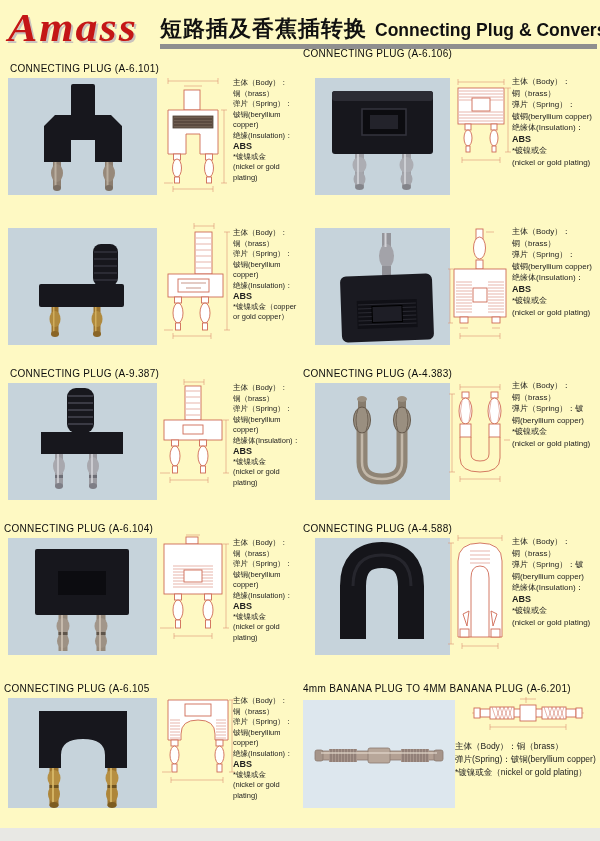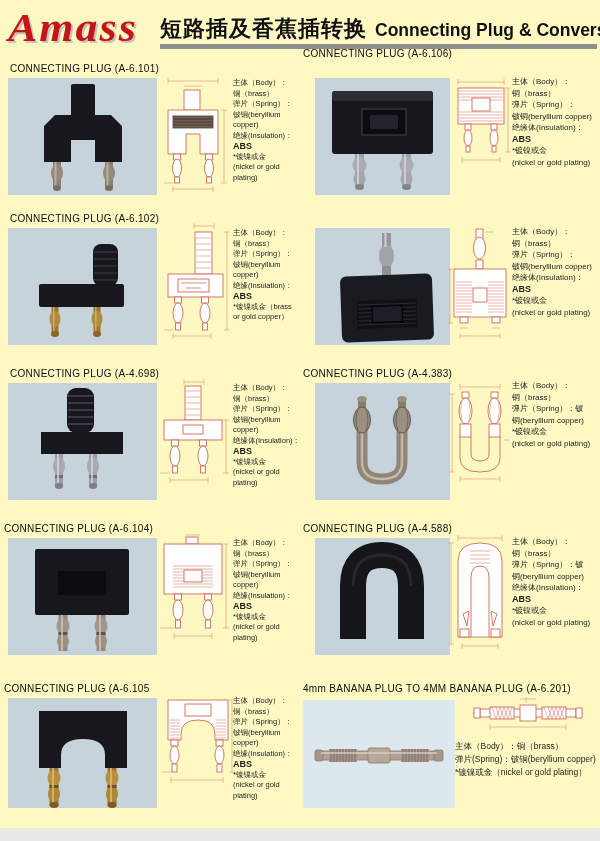--- a/index.html
+++ b/index.html
@@ -146,21 +146,20 @@
     <div>主体（Body）：</div>
     <div>铜（brass）</div>
     <div>弹片（Spring）：</div>
     <div>铍铜(beryllium copper)</div>
     <div>绝缘体(Insulation)：</div>
     <div class="b">ABS</div>
     <div>*镀镍或金</div>
     <div>(nickel or gold plating)</div>
   </div>
 
-  <div class="ptitle" style="left:10px;top:213px">CONNECTING PLUG  (A-6.102)</div>
   <div class="photo" style="left:8px;top:228px">
     <svg width="149" height="117" viewBox="0 0 149 117">
       <rect width="149" height="117" fill="#c6d3db"></rect>
       <rect x="85" y="16" width="25" height="42" rx="8" fill="#17171d"></rect>
       <line x1="86" y1="24" x2="109" y2="24" stroke="#33333d" stroke-width="1.5"></line>
         <line x1="86" y1="31" x2="109" y2="31" stroke="#33333d" stroke-width="1.5"></line>
         <line x1="86" y1="38" x2="109" y2="38" stroke="#33333d" stroke-width="1.5"></line>
         <line x1="86" y1="45" x2="109" y2="45" stroke="#33333d" stroke-width="1.5"></line>
         <line x1="86" y1="52" x2="109" y2="52" stroke="#33333d" stroke-width="1.5"></line>
       <rect x="31" y="56" width="85" height="23" rx="2" fill="#17171d"></rect>
@@ -205,21 +204,21 @@
       <line class="dim" x1="4" y1="108" x2="13" y2="108"></line>
     </svg>
   </div>
   <div class="specs l" style="left:233px;top:228px">
     <div>主体（Body）：</div>
     <div>铜（brass）</div>
     <div>弹片（Spring）：</div>
     <div>铍铜(beryllium copper)</div>
     <div>绝缘(Insulation)：</div>
     <div class="b">ABS</div>
-    <div>*镀镍或金（brass</div>
+    <div>*镀镍或金（copper</div>
     <div>or gold copper）</div>
   </div>
 
   <div class="photo" style="left:315px;top:228px">
     <svg width="135" height="117" viewBox="0 0 135 117">
       <rect width="135" height="117" fill="#c6d3db"></rect>
       <rect x="67" y="5" width="9" height="14" fill="#95959b"></rect>
         <ellipse cx="71.5" cy="28" rx="7.5" ry="12" fill="#a3a3a9"></ellipse>
         <rect x="69.5" y="5" width="2" height="14" fill="#d3d3d8"></rect>
         <rect x="67" y="38" width="9" height="10" fill="#8f8f95"></rect>
@@ -282,21 +281,21 @@
     <div>主体（Body）：</div>
     <div>铜（brass）</div>
     <div>弹片（Spring）：</div>
     <div>铍铜(beryllium copper)</div>
     <div>绝缘体(Insulation)：</div>
     <div class="b">ABS</div>
     <div>*镀镍或金</div>
     <div>(nickel or gold plating)</div>
   </div>
 
-  <div class="ptitle" style="left:10px;top:368px">CONNECTING PLUG  (A-4.698)</div>
+  <div class="ptitle" style="left:10px;top:368px">CONNECTING PLUG  (A-9.387)</div>
   <div class="photo" style="left:8px;top:383px">
     <svg width="149" height="117" viewBox="0 0 149 117">
       <rect width="149" height="117" fill="#c6d3db"></rect>
       <rect x="59" y="5" width="27" height="45" rx="9" fill="#17171d"></rect>
       <line x1="60" y1="13" x2="85" y2="13" stroke="#3a3a44" stroke-width="2"></line>
         <line x1="60" y1="20" x2="85" y2="20" stroke="#3a3a44" stroke-width="2"></line>
         <line x1="60" y1="27" x2="85" y2="27" stroke="#3a3a44" stroke-width="2"></line>
         <line x1="60" y1="34" x2="85" y2="34" stroke="#3a3a44" stroke-width="2"></line>
         <line x1="60" y1="41" x2="85" y2="41" stroke="#3a3a44" stroke-width="2"></line>
       <rect x="33" y="49" width="82" height="22" fill="#17171d"></rect>

